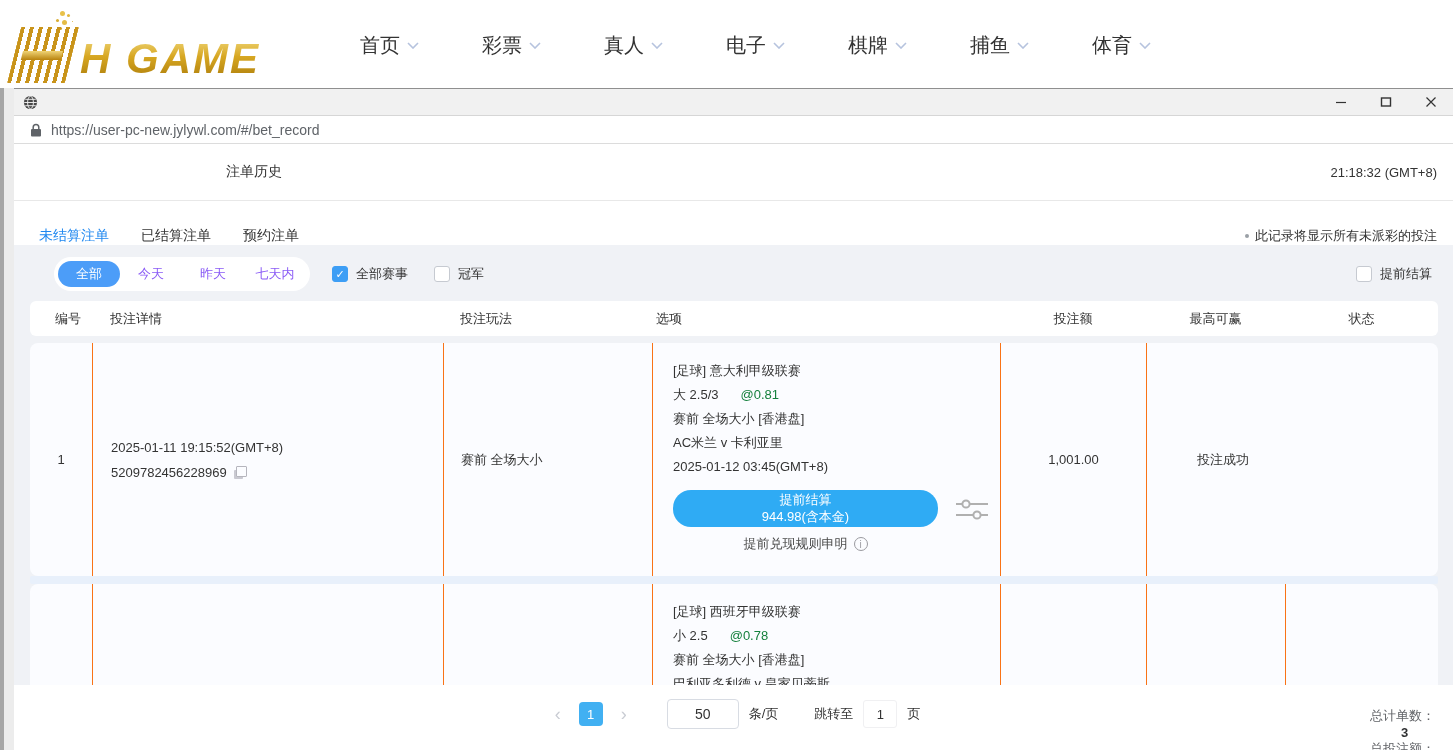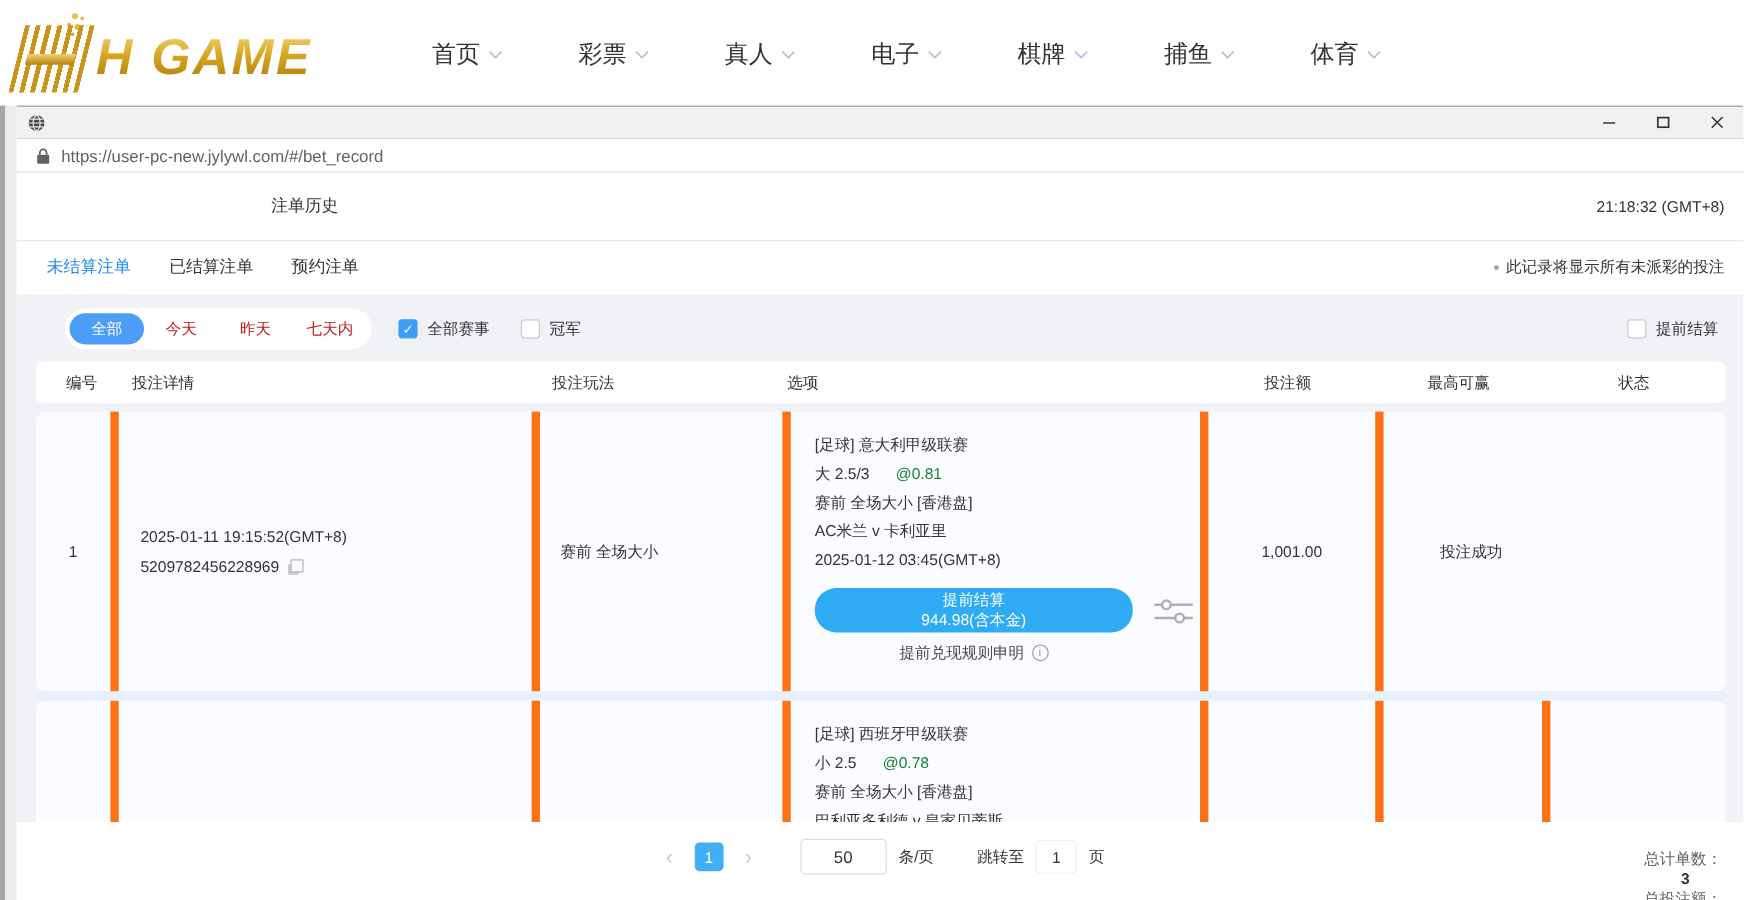--- a/index.html
+++ b/index.html
@@ -2,21 +2,21 @@
 <html><head>
 <meta charset="utf-8">
 <style>
   * { margin:0; padding:0; box-sizing:border-box; }
   html,body { width:1453px; height:750px; }
   body { font-family:"Liberation Sans","DejaVu Sans",sans-serif; color:#333; background:#fff; }
   .screen { position:relative; width:1453px; height:750px; overflow:hidden; background:#fff; }
 
   
   .site-header { position:absolute; top:0; left:0; width:100%; height:88px; background:#fff; display:flex; align-items:center; }
-  .logo { position:relative; display:flex; align-items:center; margin-left:14px; width:300px; height:78px; cursor:pointer; }
+  .logo { position:relative; display:flex; align-items:flex-end; margin-left:14px; width:300px; height:78px; cursor:pointer; }
   .logo-dots { position:absolute; left:46px; top:6px; width:5px; height:5px; border-radius:50%; background:#e8c14a;
     box-shadow: 6px 2px 0 -1px #e0b63e, -5px 7px 0 -1px #d9ad33, 2px 9px 0 0 #e4bc45, 10px 8px 0 -2px #d9ad33,
                 -2px 15px 0 -1px #cfa127, 6px 16px 0 -2px #e0b63e, 13px 14px 0 -2px #cfa127; }
   .logo-stripes { position:relative; width:58px; height:56px; margin-top:10px; transform:skewX(-14deg);
     background:repeating-linear-gradient(90deg,#c9941a 0 4px,transparent 4px 9px); border-radius:1px; }
   .logo-stripes::after { content:""; position:absolute; left:8px; top:24px; width:40px; height:9px;
     background:linear-gradient(180deg,#f0d476,#b8820d); }
   .logo-text { margin-left:8px; margin-top:8px; font-size:42px; font-weight:bold; font-style:italic; letter-spacing:2px;
     background:linear-gradient(180deg,#f3dd85 0%,#d7a722 45%,#a87808 100%); -webkit-background-clip:text; background-clip:text; color:transparent; }
   .main-nav { display:flex; align-items:center; gap:63px; margin-left:46px; margin-top:2px; }
@@ -34,47 +34,47 @@
   .win-controls { margin-left:auto; display:flex; align-items:center; height:100%; }
   .win-btn { width:45px; height:100%; display:flex; align-items:center; justify-content:center; cursor:pointer; color:#333; }
   .addressbar { height:28px; background:#fff; border-bottom:1px solid #dcdcdc; display:flex; align-items:center; padding-left:16px; flex:none; }
   .addressbar .url { font-size:14px; color:#5f6368; margin-left:9px; }
 
   
   .content { flex:1; position:relative; display:flex; flex-direction:column; background:#fff; overflow:hidden; }
   .page-header { height:57px; flex:none; position:relative; border-bottom:1px solid #e8e8e8; }
   .page-title { position:absolute; left:212px; top:50%; transform:translateY(-50%); font-size:14px; color:#333; }
   .page-clock { position:absolute; right:16px; top:50%; transform:translateY(-50%); font-size:13px; color:#333; }
-  .tabs-row { height:44px; flex:none; display:flex; align-items:center; padding:0 16px 0 25px; background:#fff; }
+  .tabs-row { height:44px; flex:none; display:flex; align-items:flex-end; padding:0 16px 0 25px; background:#fff; }
   .tab { font-size:14px; color:#333; margin-right:32px; cursor:pointer; }
   .tab.active { color:#1e87f0; }
   .tabs-note { margin-left:auto; font-size:13px; color:#333; display:flex; align-items:center; gap:6px; }
   .tabs-note .dot { width:4px; height:4px; border-radius:50%; background:#9aa0a6; display:inline-block; }
 
   .page-body { flex:1; position:relative; background:#f0f2f6; padding:8px 15px 0 16px; overflow:hidden; }
 
   
   .filter-row { height:42px; display:flex; align-items:center; }
   .pill-group { background:#fff; border-radius:17px; height:34px; display:flex; align-items:center; padding:0 4px; margin-left:24px; }
-  .pill-opt { width:62px; text-align:center; font-size:13px; color:#b91c1c; cursor:pointer; line-height:26px; }
+  .pill-opt { width:62px; text-align:center; font-size:13px; color:#8b5cf6; cursor:pointer; line-height:26px; }
   .pill-opt.active { background:#4c9df8; color:#fff; border-radius:14px; height:26px; }
   .cb-item { display:flex; align-items:center; gap:8px; font-size:13px; color:#333; cursor:pointer; }
   .cb-box { width:16px; height:16px; border-radius:3px; border:1px solid #c6cad1; background:#fff; display:flex; align-items:center; justify-content:center; flex:none; }
   .cb-box.checked { background:#3d9ef5; border-color:#3d9ef5; color:#fff; font-size:11px; }
   .filter-row .cb-item.first { margin-left:22px; }
   .filter-row .cb-item.second { margin-left:26px; }
   .filter-row .cb-right { margin-left:auto; margin-right:6px; }
 
   
   .thead { margin-top:6px; height:35px; background:#fff; border-radius:6px; display:flex; align-items:center; font-size:13px; color:#333; }
   .c1{width:62px;} .c2{width:351px;} .c3{width:209px;} .c4{width:348px;} .c5{width:146px;} .c6{width:139px;} .c7{width:153px;}
   .thead .c1{padding-left:25px;} .thead .c2{padding-left:18px;} .thead .c3{padding-left:17px;} .thead .c4{padding-left:4px;}
   .thead .c5,.thead .c6,.thead .c7{text-align:center;}
   .trow { background:#fbfcff; border-radius:8px; display:flex; font-size:13px; color:#333; }
-  .trow > div + div { border-left:7px solid #f97316; }
+  .trow > div + div { border-left:1px solid #f97316; }
   .row-gap { height:8px; background:#e8f0fb; border-radius:2px; }
   .trow-1 { margin-top:7px; height:233px; }
   .trow-2 { height:190px; }
   .cell-center { display:flex; align-items:center; justify-content:center; }
   .cell-detail { padding-left:18px; display:flex; flex-direction:column; justify-content:center; gap:10px; }
   .cell-play { padding-left:17px; display:flex; align-items:center; }
   .bet-id-line { display:flex; align-items:center; gap:7px; }
   .copy-icon { position:relative; width:13px; height:13px; cursor:pointer; display:inline-block; }
   .copy-icon::before { content:""; position:absolute; left:0; bottom:0; width:9px; height:9px; background:#c9c9d1; border-radius:1px; }
   .copy-icon::after { content:""; position:absolute; right:0; top:0; width:9px; height:9px; border:1px solid #b5b5bd; background:#fbfcff; border-radius:1px; }

